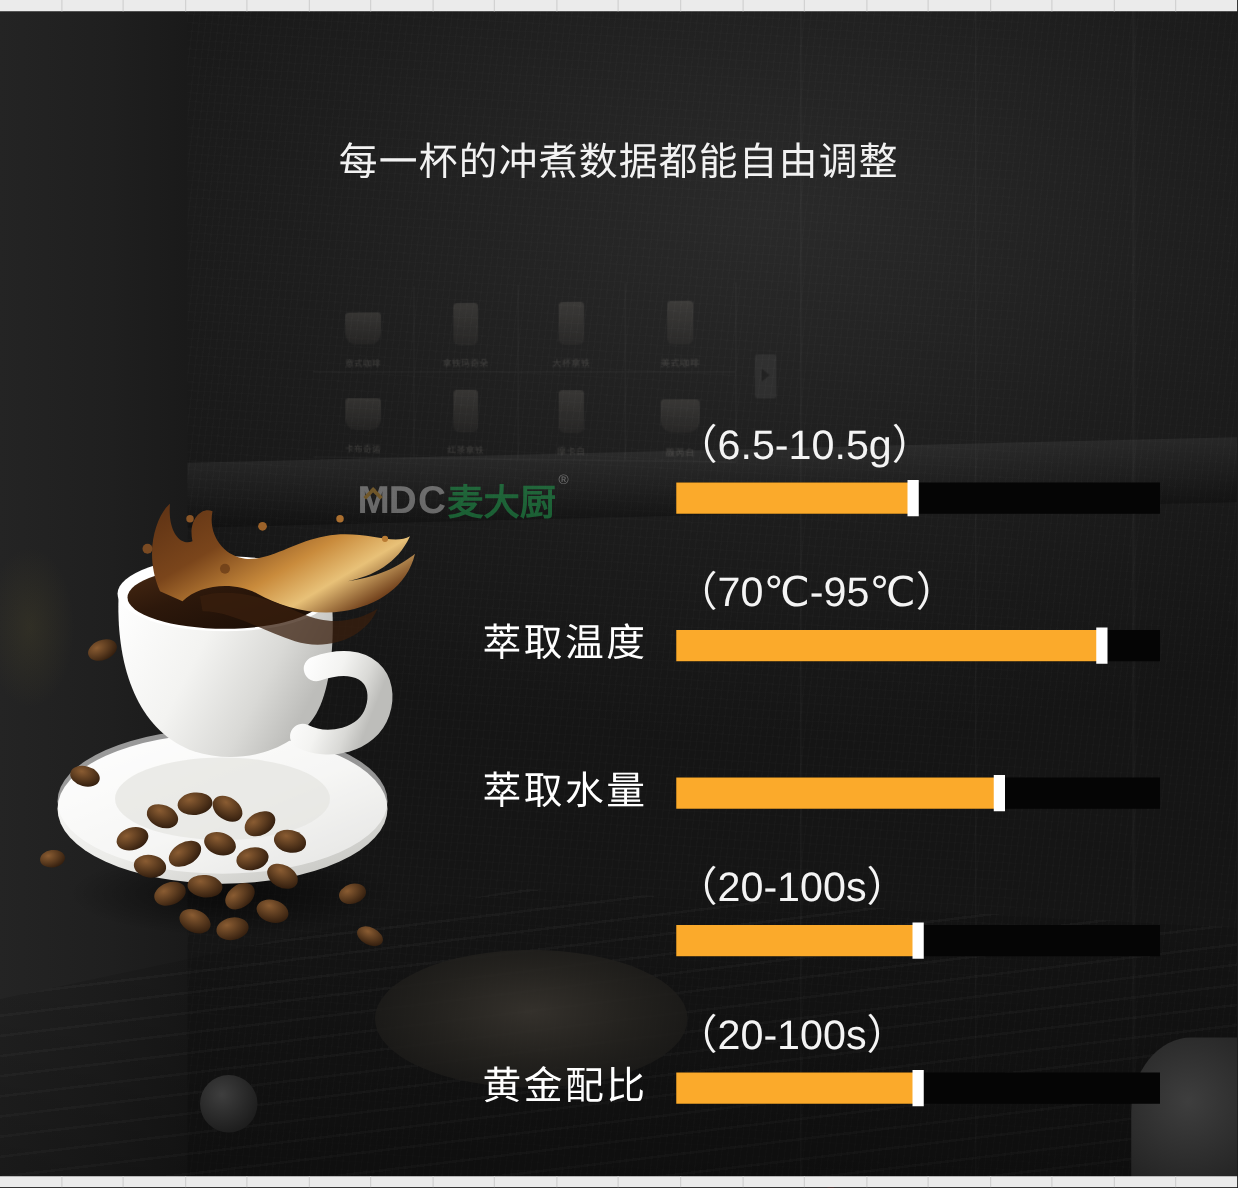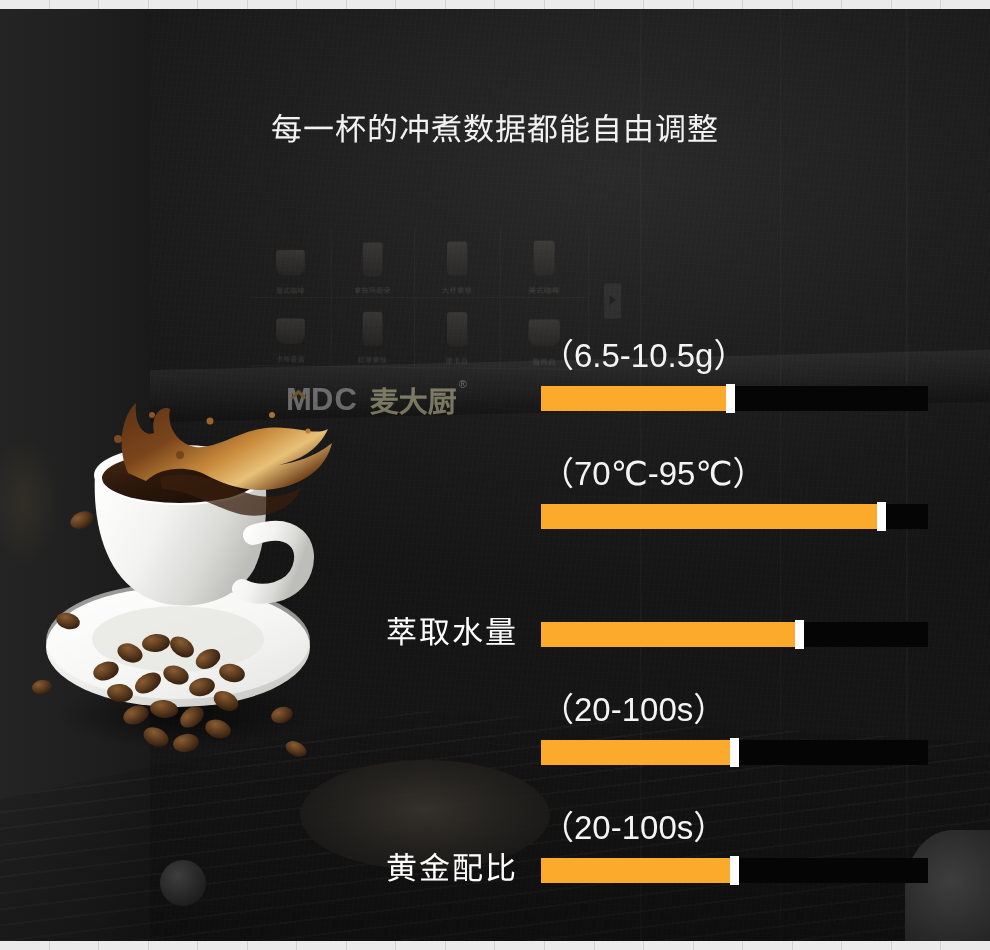--- a/index.html
+++ b/index.html
@@ -231,22 +231,22 @@
     position: absolute;
     left: 7px; top: 10px;
     width: 8px; height: 8px;
     border-left: 3px solid #e0a53a;
     border-top: 3px solid #e0a53a;
     transform: rotate(45deg);
   }
   .wm-cn {
     font-size: 29px;
     font-weight: bold;
-    color: #fef9c3;
-    margin-left: 12px;
+    color: #22c55e;
+    margin-left: 0;
     letter-spacing: 0;
     font-family: Liberation Mono, monospace;
   }
   .wm-r {
     font-size: 11px;
     color: #d8d8d8;
     margin-left: 2px;
     align-self: flex-start;
   }
 
@@ -525,20 +525,21 @@
     <div class="slider-row">
       <div class="slider-range">（6.5-10.5g）</div>
       <div class="slider-track">
         <div class="slider-fill" style="width: 48%;"></div>
         <div class="slider-thumb" style="left: 48%;"></div>
       </div>
     </div>
 
     <div class="slider-row">
       <div class="slider-range">（70℃-95℃）</div>
+      <div class="slider-label">萃取温度</div>
       <div class="slider-track">
         <div class="slider-fill" style="width: 87%;"></div>
         <div class="slider-thumb" style="left: 87%;"></div>
       </div>
     </div>
 
     <div class="slider-row">
       <div class="slider-label">萃取水量</div>
       <div class="slider-track">
         <div class="slider-fill" style="width: 66%;"></div>

